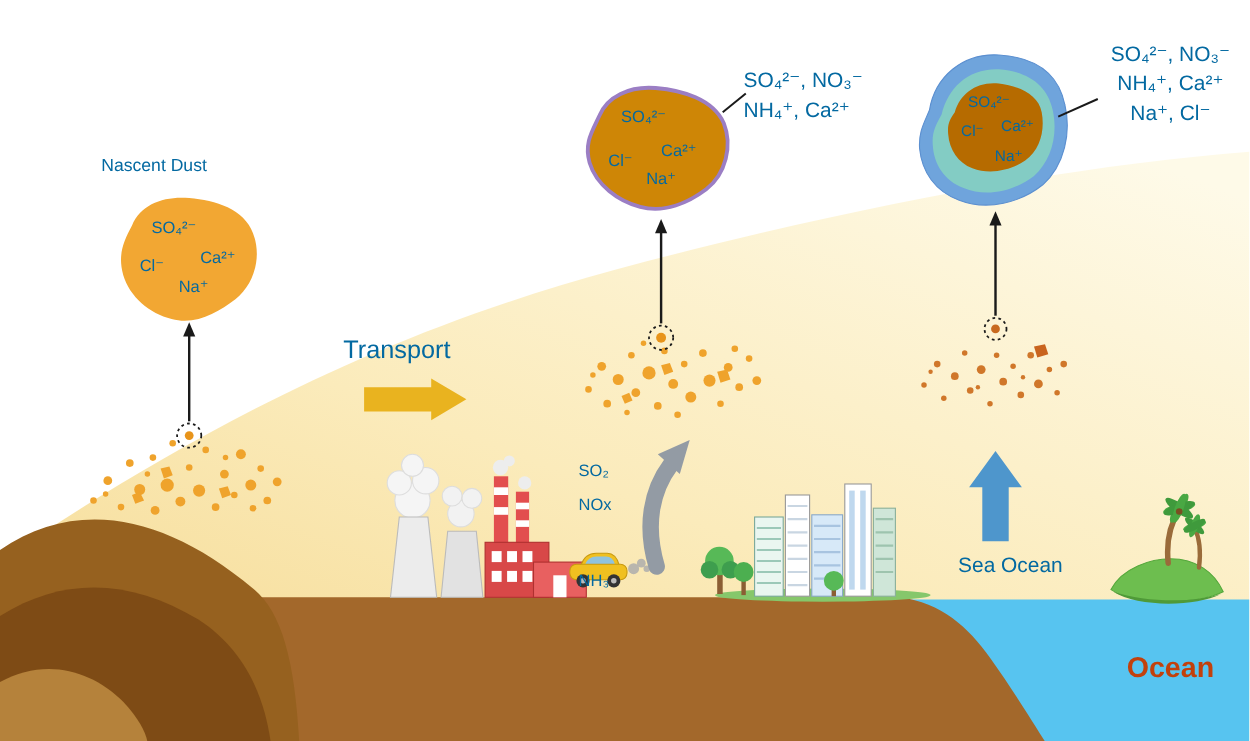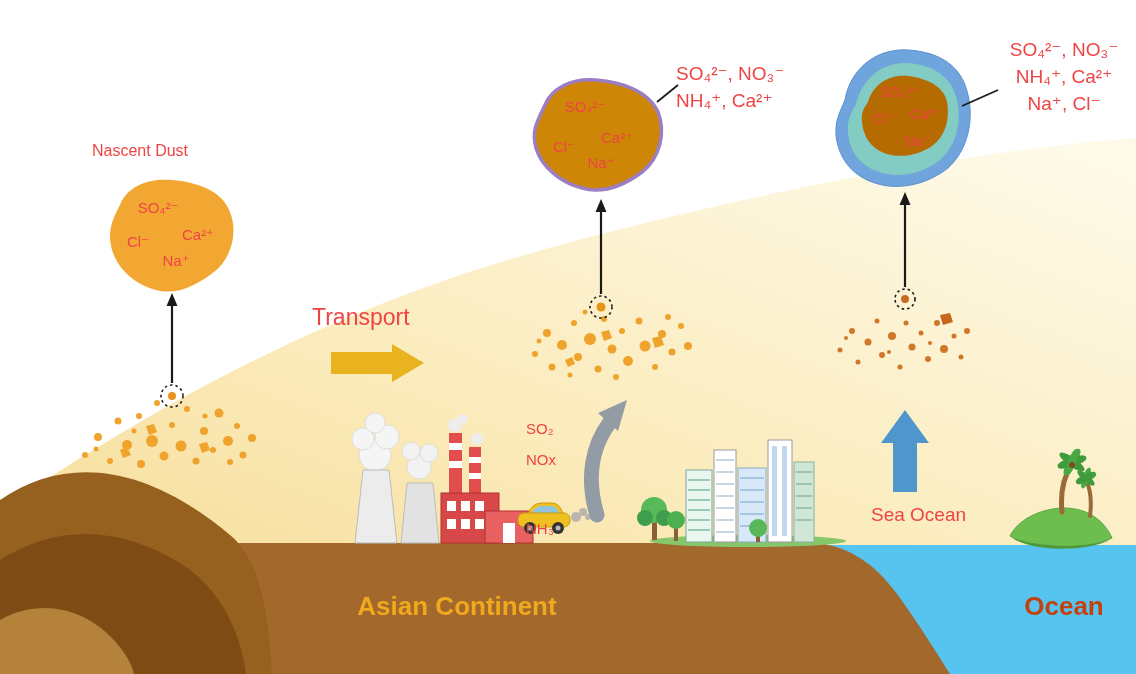--- a/index.html
+++ b/index.html
@@ -1,19 +1,19 @@
 <!DOCTYPE html>
 <html><head>
 <meta charset="utf-8">
 <style>
   html,body{margin:0;padding:0;background:#fff;}
   .stage{position:relative;width:1136px;height:674px;overflow:hidden;background:#ffffff;
          font-family:"Liberation Sans","DejaVu Sans",sans-serif;}
   .stage svg{position:absolute;left:0;top:0;}
-  .lbl{position:absolute;color:#ef4444;white-space:nowrap;line-height:1.1;}
+  .lbl{position:absolute;color:#0369a1;white-space:nowrap;line-height:1.1;}
   .ctr{transform:translateX(-50%);}
   .ion{font-size:15px;}
   .ion-sm{font-size:14px;}
   .coating{font-size:19px;line-height:27px;}
   .big{font-size:26px;font-weight:bold;}
   .title20{font-size:16px;}
   .title23{font-size:23px;}
   .poll{font-size:15px;}
   .seasalt{font-size:19px;}
 </style>
@@ -293,17 +293,16 @@
   <div>NH₄⁺, Ca²⁺</div>
   <div>Na⁺, Cl⁻</div>
 </div>
 
 <div class="lbl poll" style="left:526px;top:421px;">SO₂</div>
 <div class="lbl poll" style="left:526px;top:452px;">NOx</div>
 <div class="lbl poll" style="left:526px;top:483px;margin-top:38px;">NH₃</div>
 
 <div class="lbl seasalt" style="left:871px;top:505px;">Sea Ocean</div>
 
-<div class="lbl big ctr" style="left:457px;top:592px;color:#F0A81E;">Asian Continent</div>
 
 <div class="lbl big ctr" style="left:1064px;top:592px;color:#c2410c;">Ocean</div>
 
 </div>
 
 </body></html>

